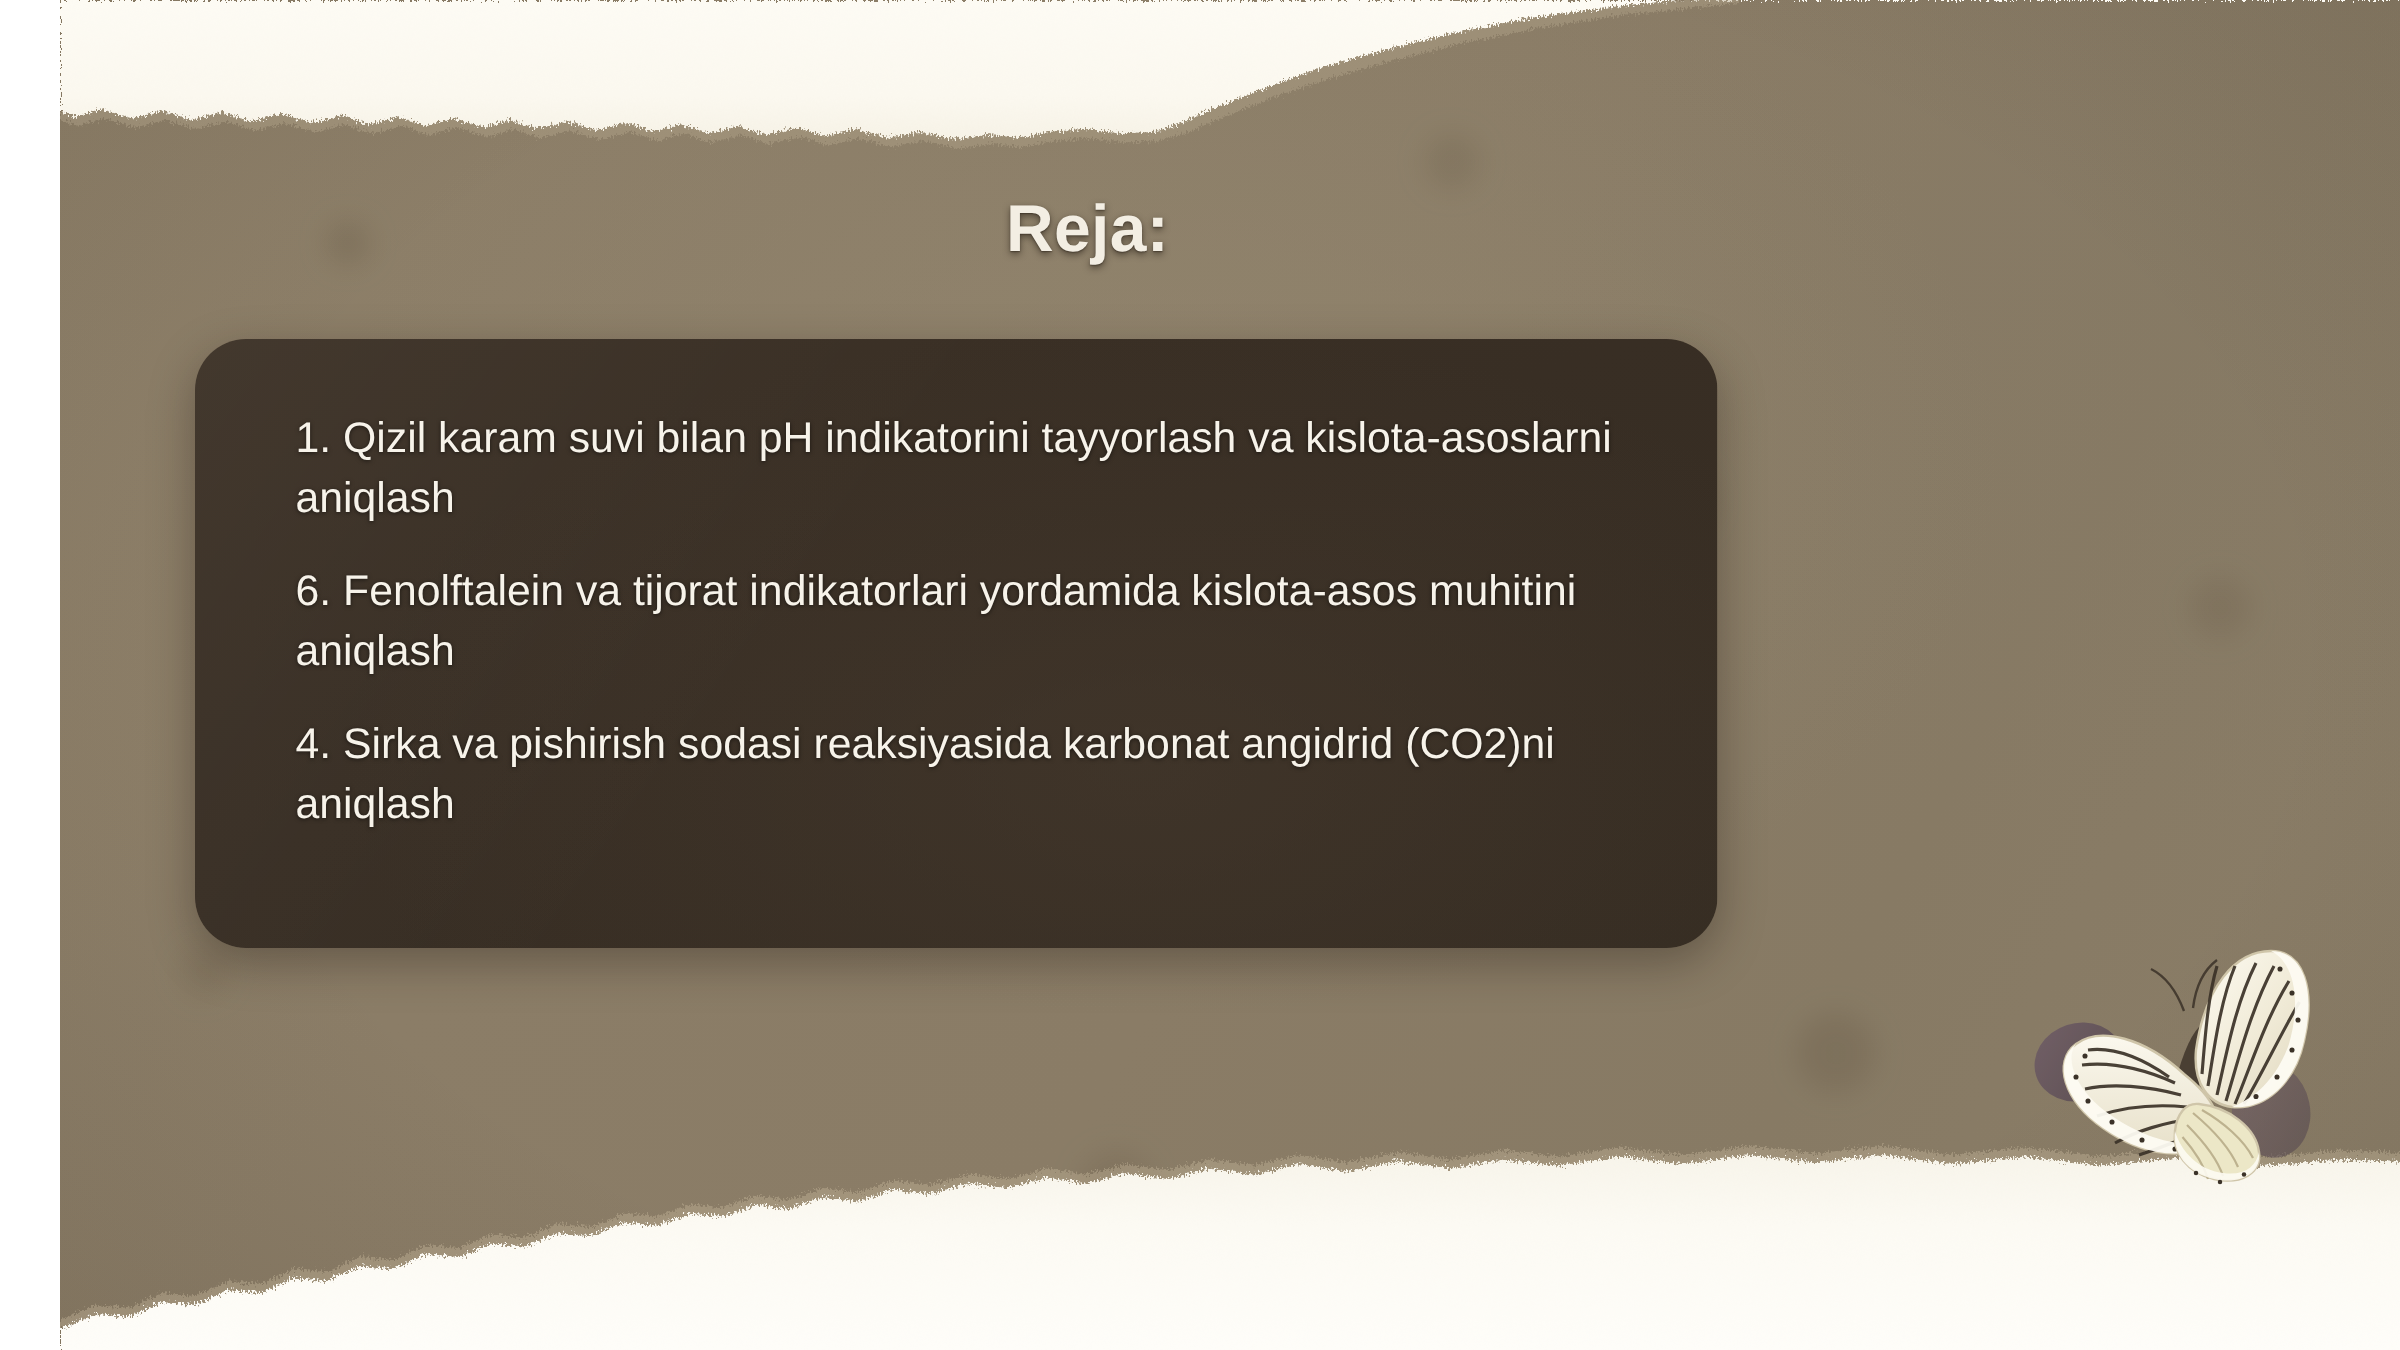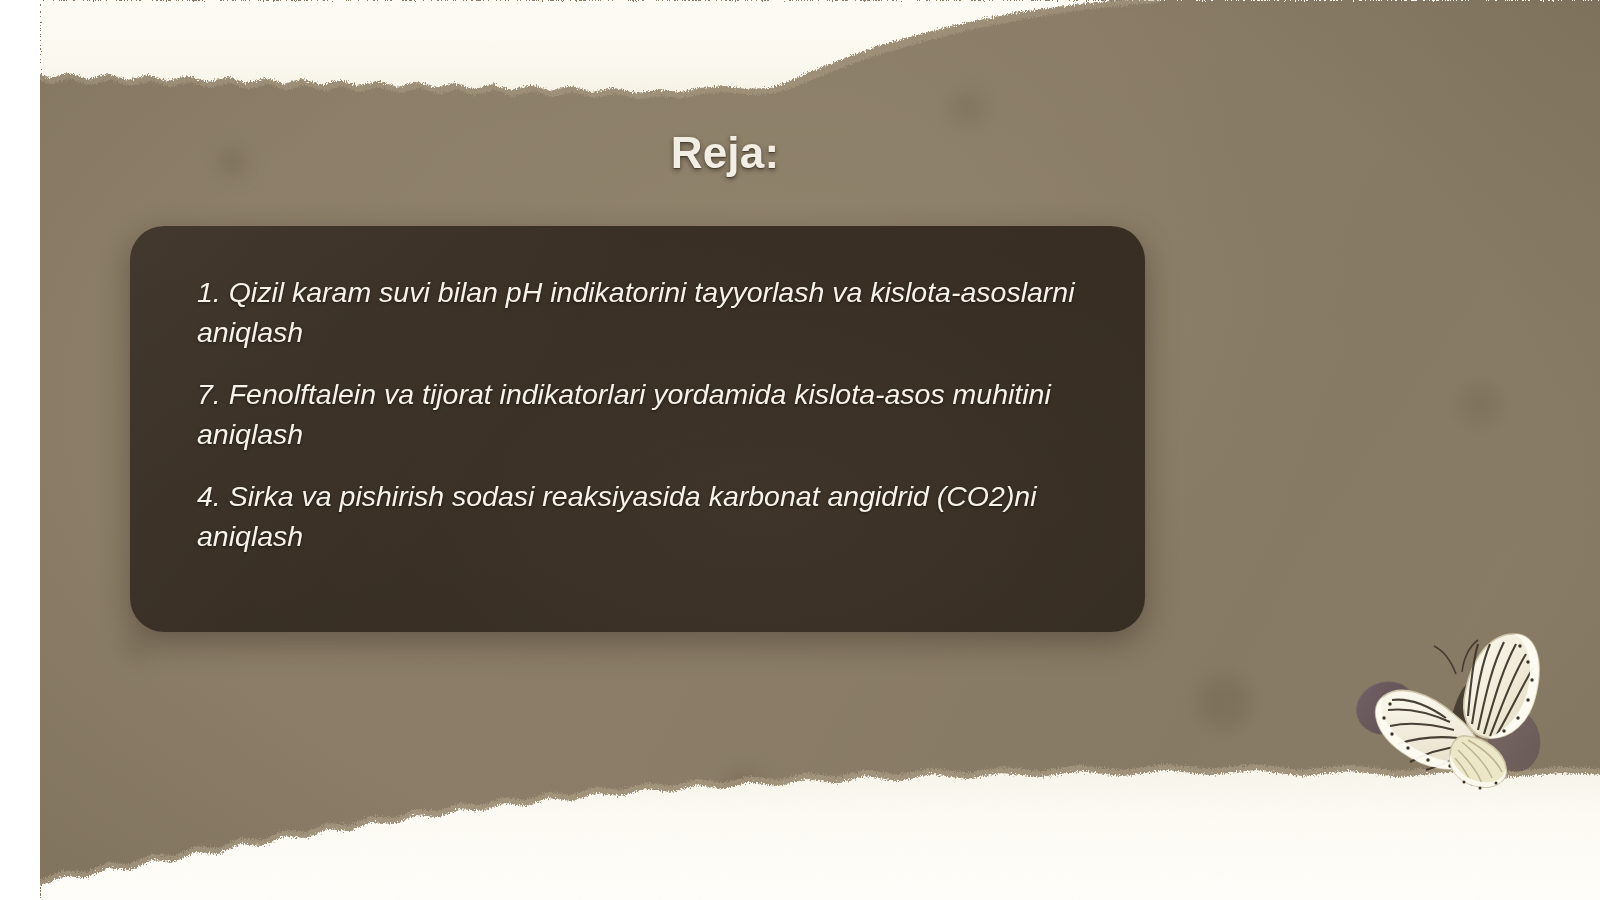--- a/index.html
+++ b/index.html
@@ -103,21 +103,20 @@
     pointer-events: none;
   }
 
   .plan-list {
     position: relative;
     margin: 0;
     padding: 0;
     list-style: none;
   }
   .plan-item {
-    font-style: italic;
     font-size: 28.5px;
     line-height: 40px;
     color: #f7f3ea;
     margin: 0 0 22px 0;
     text-shadow: 0 1px 3px rgba(0,0,0,.55);
     white-space: pre-line;
   }
   .plan-item:last-child { margin-bottom: 0; }
 
   
@@ -208,21 +207,21 @@
       L1040,25 L1082,30 L1126,24 L1170,29 L1215,24 L1262,30 L1310,25
       L1360,31 L1410,26 L1460,32 L1520,27 L1600,30 Z"></path>
   </svg>
 
   <div class="title">Reja:</div>
 
   <div class="card">
     <div class="card-sheen"></div>
     <ul class="plan-list">
       <li class="plan-item">1. Qizil karam suvi bilan pH indikatorini tayyorlash va kislota-asoslarni aniqlash</li>
-      <li class="plan-item">7. Fenolftalein va tijorat indikatorlari yordamida kislota-asos muhitini aniqlash</li>
+      <li class="plan-item">6. Fenolftalein va tijorat indikatorlari yordamida kislota-asos muhitini aniqlash</li>
       <li class="plan-item">4. Sirka va pishirish sodasi reaksiyasida karbonat angidrid (CO2)ni aniqlash</li>
     </ul>
   </div>
 
   <svg class="butterfly" viewBox="0 0 210 190">
     <defs>
       <linearGradient id="wingG" x1="0" y1="0" x2="1" y2="1">
         <stop offset="0%" stop-color="#fdfbf2"></stop>
         <stop offset="55%" stop-color="#f0ead6"></stop>
         <stop offset="100%" stop-color="#ded6bd"></stop>

